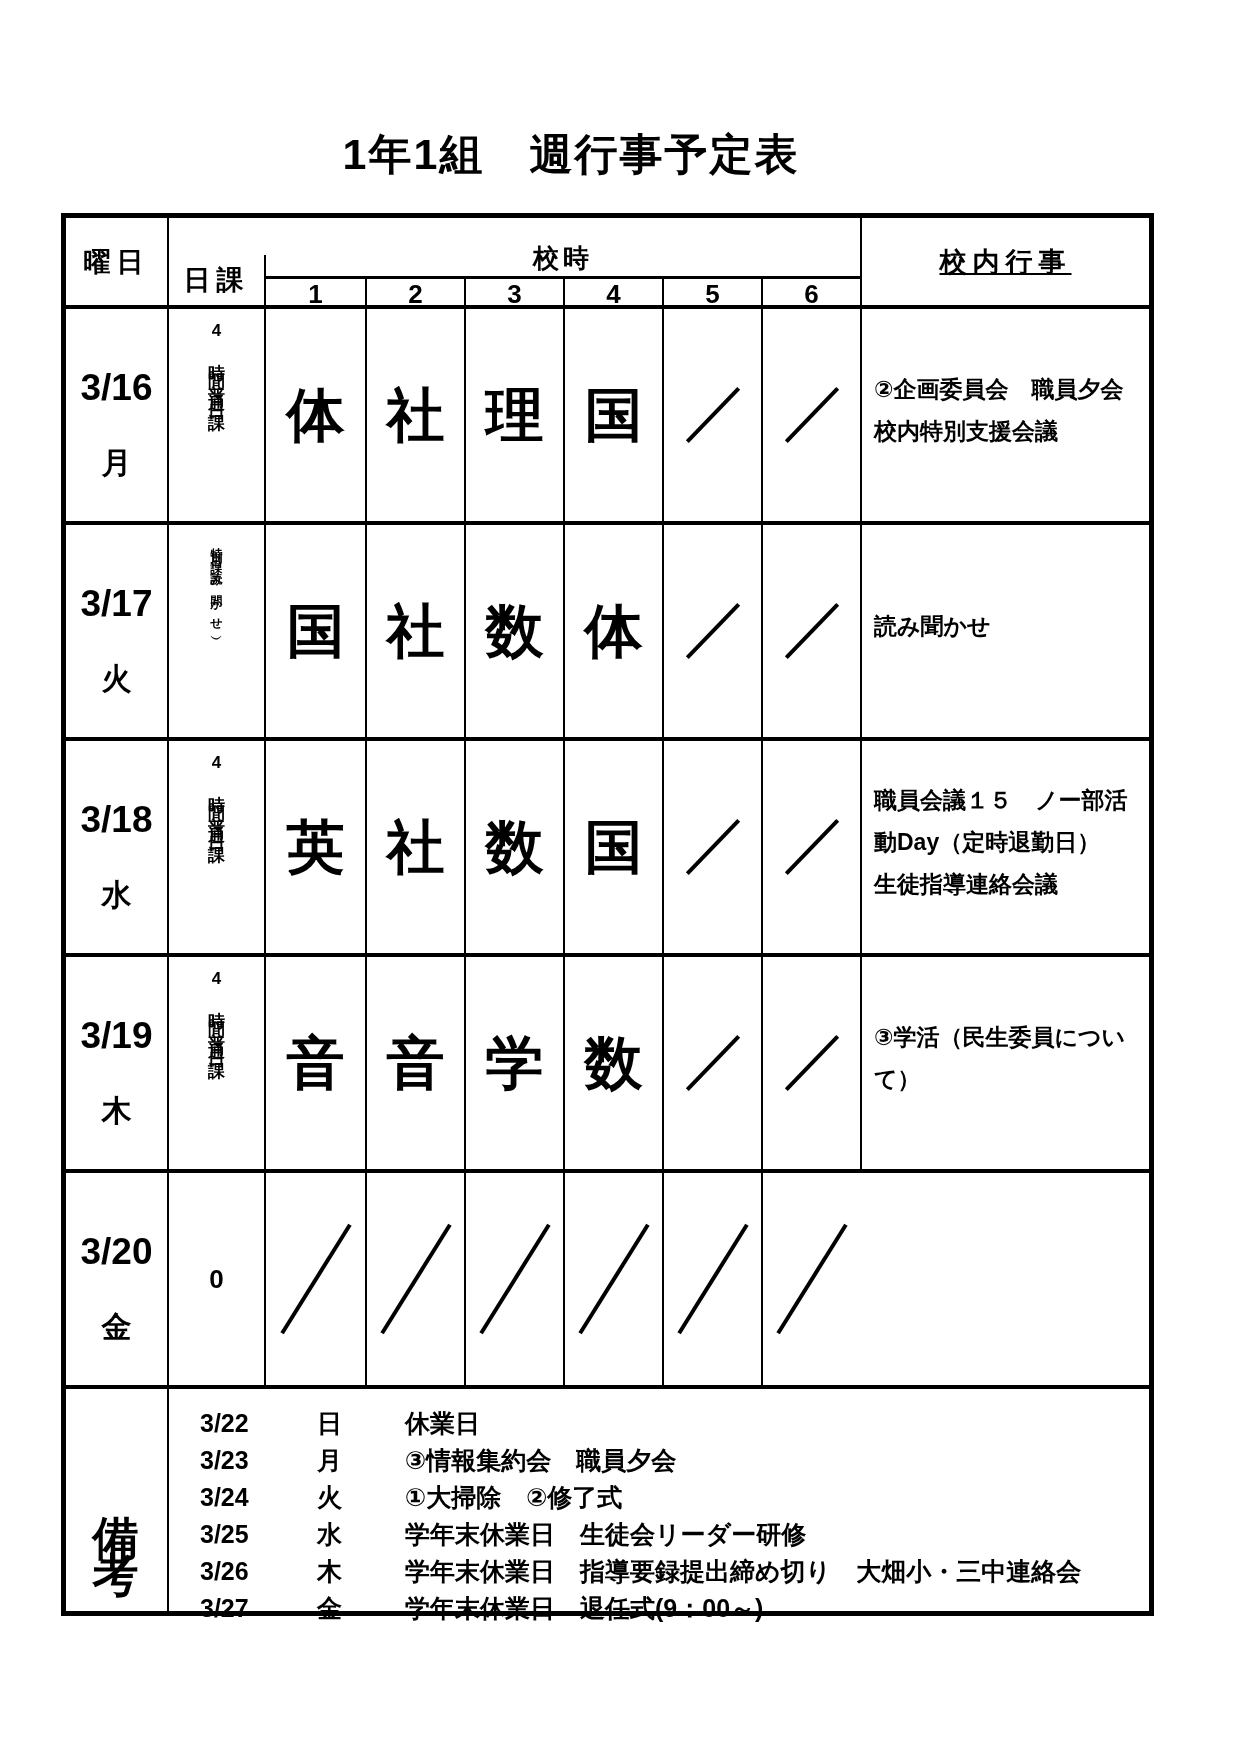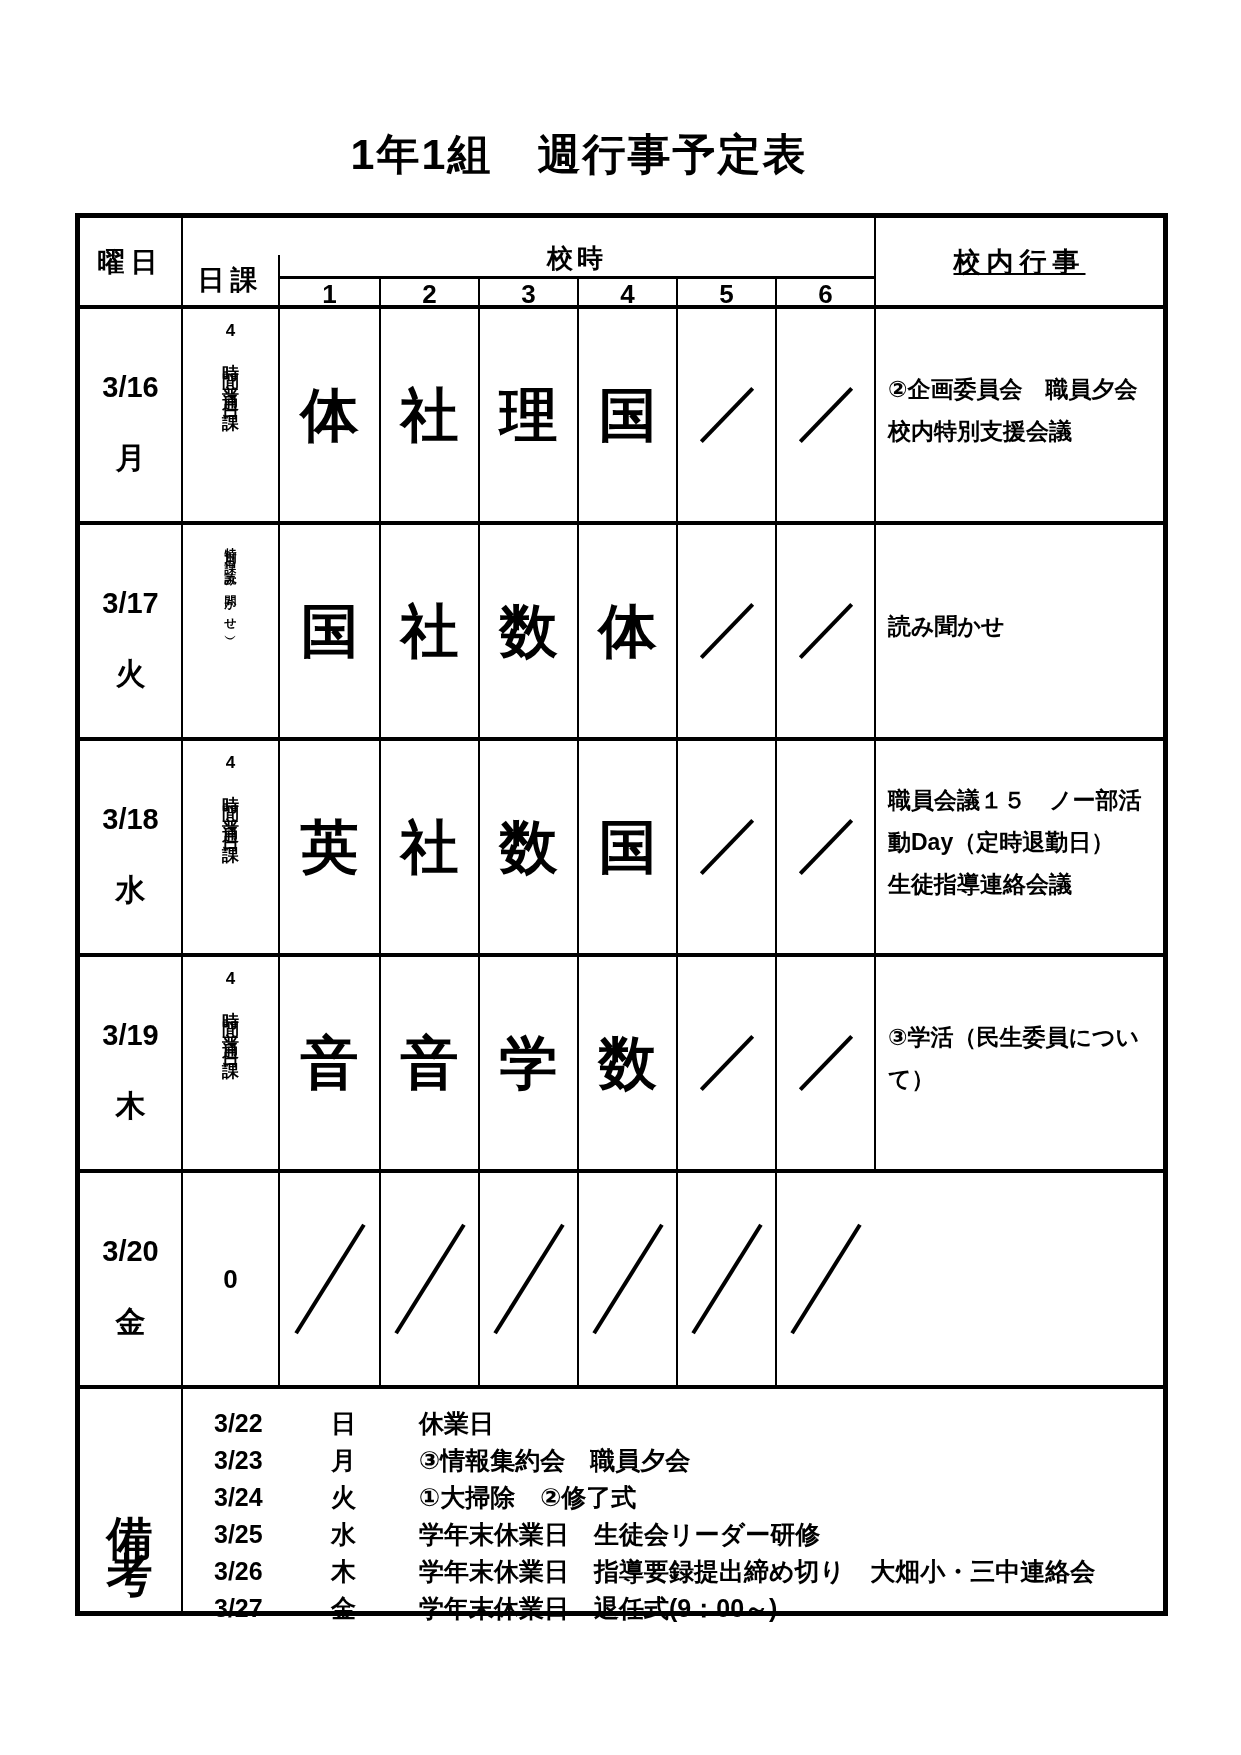--- a/index.html
+++ b/index.html
@@ -2,25 +2,25 @@
 <html><head>
 <meta charset="utf-8">
 <style>
   * { margin:0; padding:0; box-sizing:border-box; }
   body { background:#888; font-family:"Liberation Sans","DejaVu Sans",sans-serif; }
   .page {
     position:relative; width:1241px; height:1755px; margin:0 auto;
     background:#fff; color:#000; font-weight:700; overflow:hidden;
   }
   .title {
-    position:absolute; top:126px; left:12px; width:1134px;
+    position:absolute; top:126px; left:4px; width:1134px;
     text-align:center; font-size:43px; letter-spacing:2px;
   }
   .table {
-    position:absolute; left:75px; top:213px; width:1093px;
+    position:absolute; left:61px; top:213px; width:1093px;
     border:5px solid #000; background:#fff;
   }
   
   .hrow { display:flex; height:87px; }
   .col-day   { width:103px; border-right:2px solid #000; }
   .col-sched { width:97px;  border-right:2px solid #000;margin-top:37px; }
   .col-periods { width:594px;margin-top:23px; }
   .col-events { flex:1; border-left:2px solid #000;text-decoration:underline; }
   .hrow .col-day, .hrow .col-sched, .hrow .col-events {
     display:flex; align-items:center; justify-content:center;
@@ -38,21 +38,21 @@
     font-size:26px;
   }
   .pnum + .pnum { border-left:2px solid #000; }
   
   .drow { display:flex; height:216px; border-top:4px solid #000; }
   .day-cell {
     width:103px; border-right:2px solid #000;
     display:flex; flex-direction:column; align-items:center; justify-content:center;
     gap:34px;
   }
-  .day-cell .date { font-size:29px;margin-top:20px; }
+  .day-cell .date { font-size:37px;margin-top:20px; }
   .day-cell .wd   { font-size:30px; }
   .sched-cell {
     width:97px; border-right:2px solid #000;
     display:flex; justify-content:center; padding-top:12px;
   }
   .sched-vert {
     writing-mode:vertical-rl; text-orientation:upright;
     font-size:17px; letter-spacing:10px; line-height:1;
   }
   .sched-vert.small {

